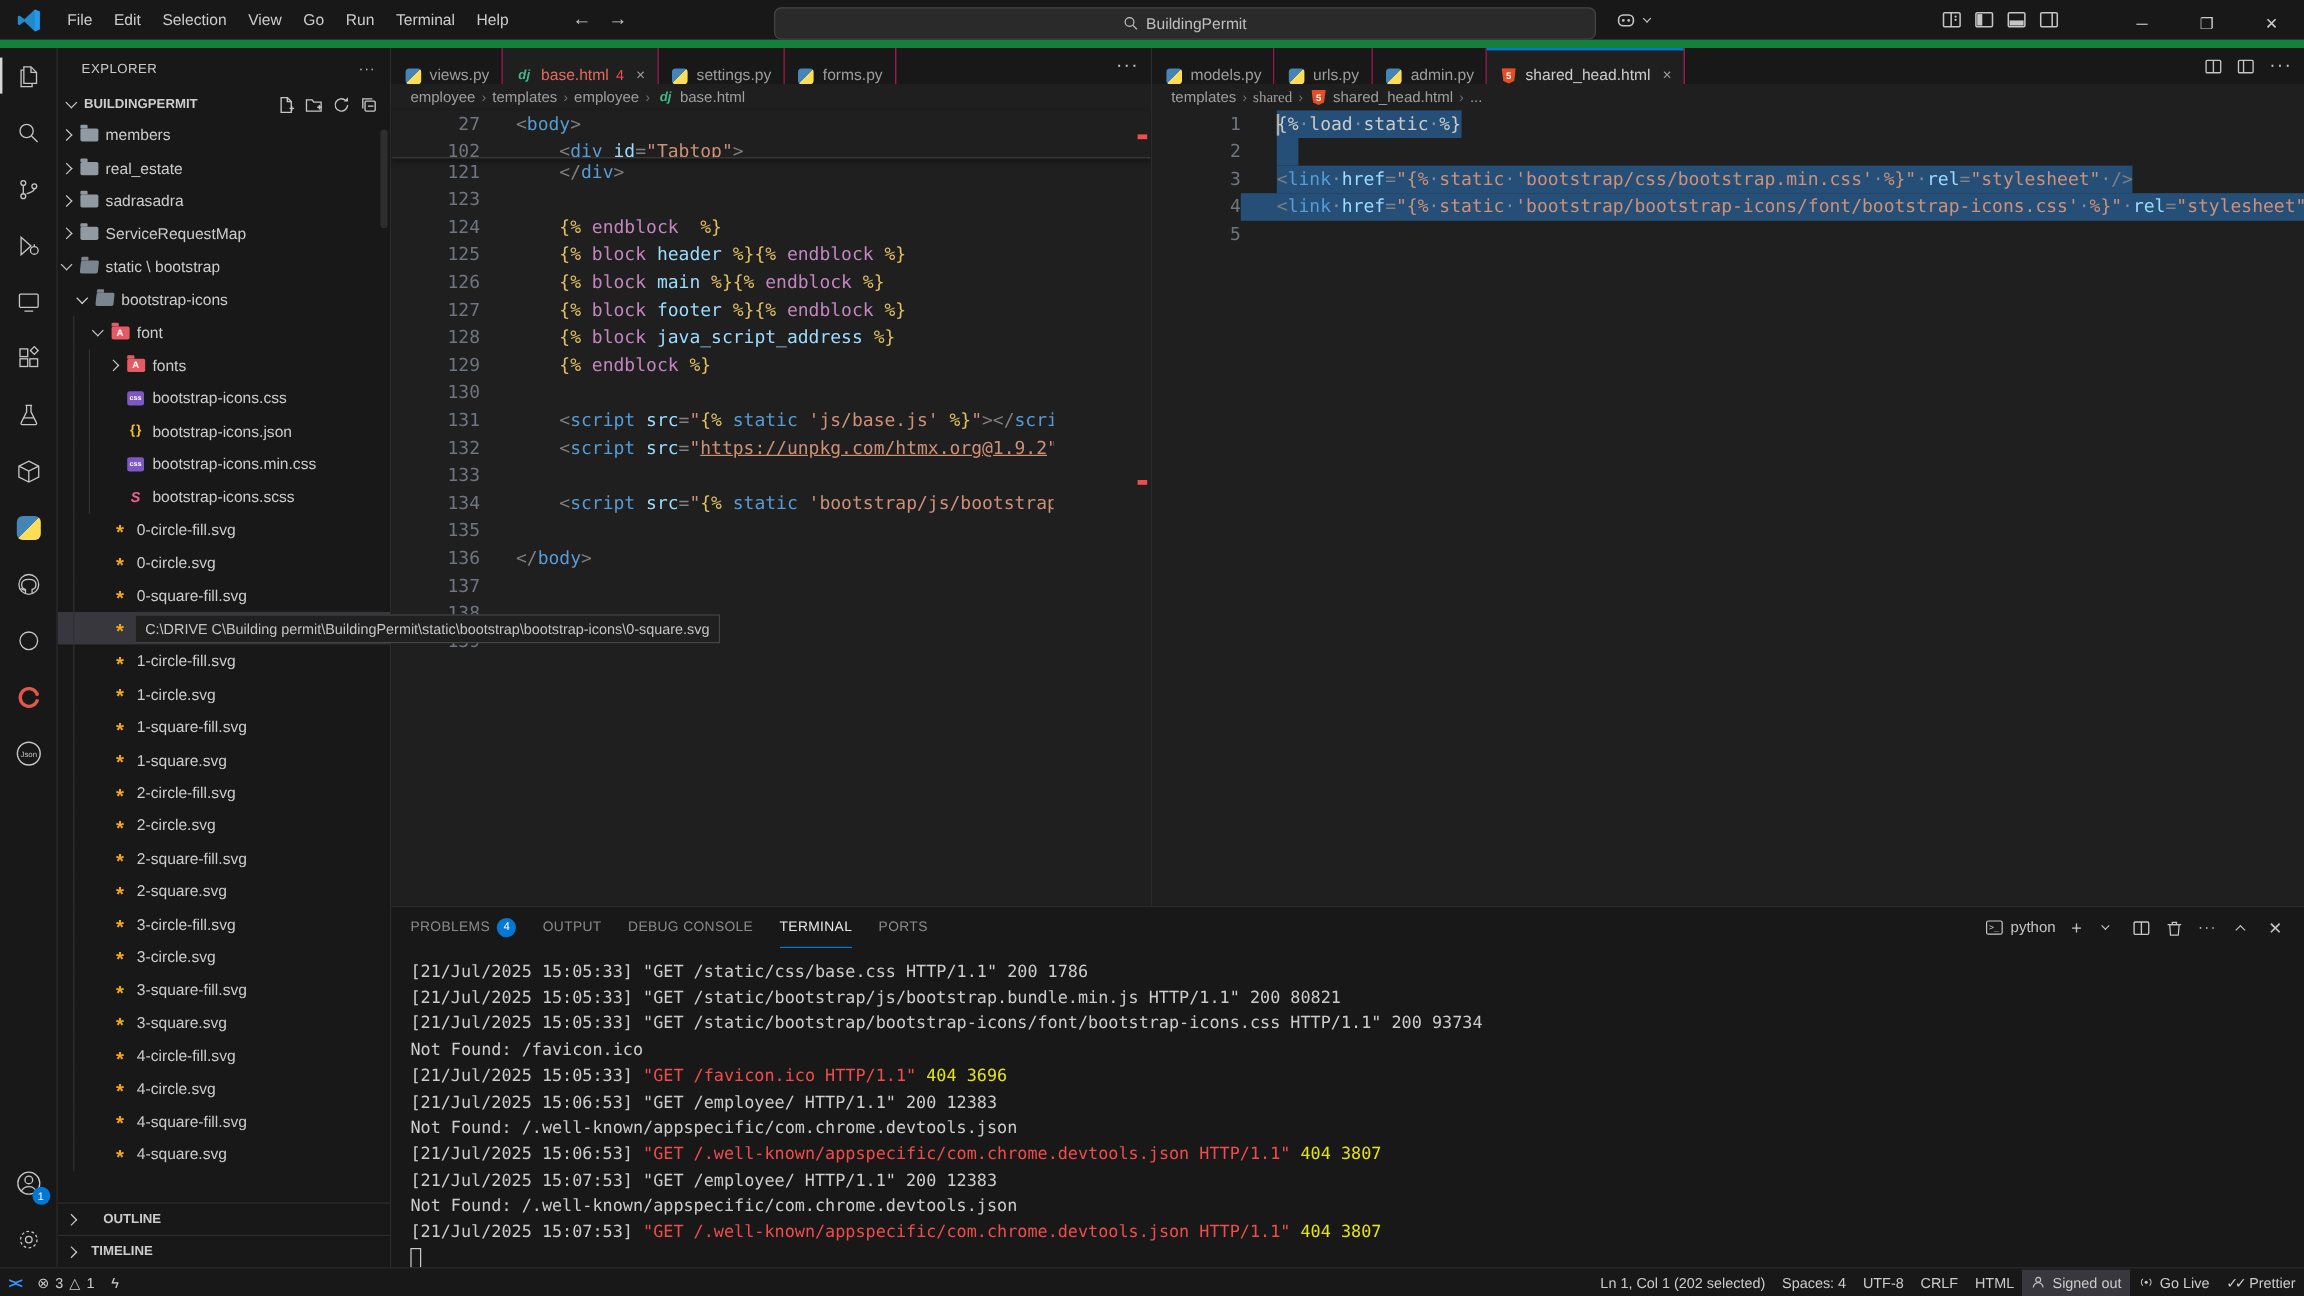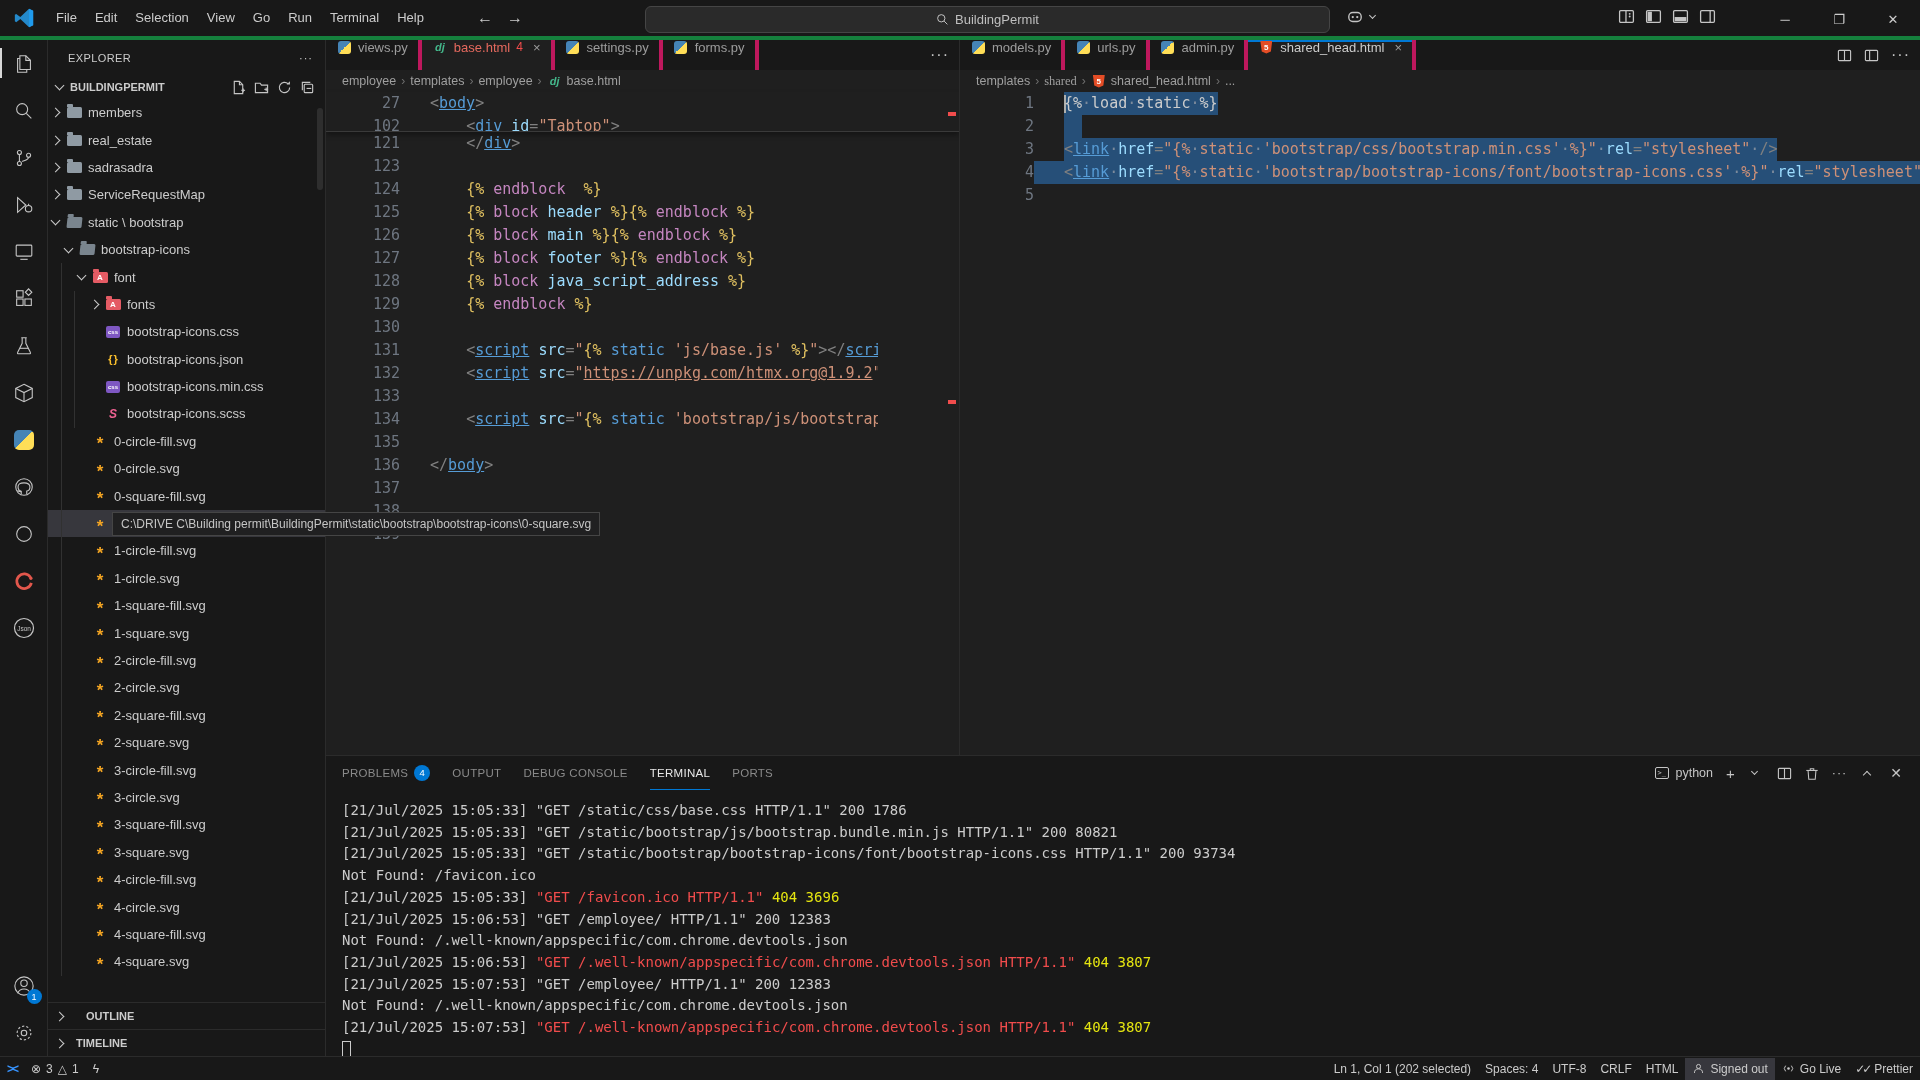--- a/index.html
+++ b/index.html
@@ -2,21 +2,21 @@
 <html><head>
 <meta charset="utf-8">
 <style>
   * { margin:0; padding:0; box-sizing:border-box; }
   html,body { width:1920px; height:1080px; overflow:hidden; background:#1f1f1f;
               font-family:"Liberation Sans","DejaVu Sans",sans-serif; }
   .mono { font-family:"DejaVu Sans Mono","Liberation Mono",monospace; }
 
   
   #titlebar { position:absolute; left:0; top:0; width:1920px; height:40px; background:#181818;
-              border-bottom:4px solid #15803d; display:flex; align-items:center; z-index:50; }
+              border-bottom:7px solid #15803d; display:flex; align-items:center; z-index:50; }
   #vscode-logo { width:22px; height:22px; margin:0 12px 0 13px; }
   .menu-item { color:#cccccc; font-size:13px; padding:0 9px; height:26px; line-height:26px; border-radius:5px; cursor:default; }
   .nav-arrows { display:flex; gap:14px; margin-left:44px; color:#cccccc; font-size:16px; }
   #search-box { position:absolute; left:645px; top:6px; width:685px; height:27px; background:#2a2a2a;
                 border:1px solid #454545; border-radius:6px; color:#bfbfbf; font-size:13px;
                 display:flex; align-items:center; justify-content:center; gap:6px; }
   #copilot { position:absolute; left:1346px; top:8px; color:#c5c5c5; display:flex; align-items:center; gap:2px; }
   #layout-controls { position:absolute; left:1618px; top:8px; display:flex; gap:10px; color:#c5c5c5; }
   #window-controls { position:absolute; right:0; top:0; height:39px; display:flex; }
   .wc { width:54px; height:39px; display:flex; align-items:center; justify-content:center; color:#cccccc; font-size:13px; }
@@ -70,43 +70,43 @@
               clip-path:polygon(0 0,100% 0,88% 84%,50% 100%,12% 84%); }
   #sidebar-scrollbar { position:absolute; right:2px; top:68px; width:6px; height:82px; background:#4f4f4f66; border-radius:3px; }
   .bottom-section { height:27px; border-top:1px solid #2b2b2b; display:flex; align-items:center; font-size:11px; font-weight:700; padding-left:4px; }
   #bottom-sections { position:absolute; bottom:0; left:0; width:100%; }
   #tree-tooltip { position:absolute; left:112px; top:512px; height:24px; background:#202021; border:1px solid #454545;
                   color:#c5c5c5; font-size:12px; display:flex; align-items:center; padding:0 8px; z-index:60; white-space:nowrap; }
 
   
   #editor-area { position:absolute; left:326px; top:40px; width:1594px; height:715px; background:#1f1f1f; }
   .tabbar { position:absolute; top:0; height:30px; background:#181818; display:flex; width:100%; }
-  .tab { height:30px; display:flex; align-items:flex-start; padding:0 10px; gap:6px; font-size:13px; color:#9d9d9d;
-         background:#181818; border-right:4px solid #be185d; position:relative; flex:none; }
+  .tab { height:30px; display:flex; align-items:flex-end; padding:0 10px; gap:6px; font-size:13px; color:#9d9d9d;
+         background:#181818; border-right:1px solid #be185d; position:relative; flex:none; }
   .tab.active { background:#1f1f1f; color:#cccccc; }
   .tab.focused::before { content:""; position:absolute; left:0; top:0; right:0; height:1.5px; background:#0078d4; }
   .tab .close { font-size:13px; color:#9d9d9d; margin-left:4px; }
   .tab .badge-err { color:#f14c4c; font-size:12px; }
   .tab.error-label { color:#e5695e; }
   .tab-more { margin-left:auto; color:#c5c5c5; display:flex; align-items:center; padding-right:10px; gap:12px; }
   .breadcrumbs { position:absolute; top:30px; height:22px; display:flex; align-items:center; font-size:12.5px; color:#9f9f9f;
                  padding-left:16px; gap:5px; white-space:nowrap; }
   .bc-sep { color:#6e6e6e; font-size:12px; }
 
   .group { position:absolute; top:0; height:715px; overflow:hidden; }
   #group-left  { left:0; width:634px; border-right:1px solid #2b2b2b; }
   #group-right { left:634px; width:960px; }
 
   .code-pane { position:absolute; top:52px; left:0; right:0; bottom:0; font-size:15px; line-height:23px; }
   .code-line { height:23px; display:flex; white-space:pre; }
   .gutter { width:74px; flex:none; text-align:right; color:#6e7681; padding-right:0; }
   .gutter span { display:inline-block; width:58px; text-align:right; }
   .ltext { padding-left:30px; white-space:pre; }
   .clipL .ltext { max-width:478px; overflow:hidden; }
-  .tk-p { color:#808080; } .tk-tag { color:#569cd6;text-decoration:underline; } .tk-attr { color:#9cdcfe; } .tk-str { color:#ce9178; }
+  .tk-p { color:#808080; } .tk-tag { color:#569cd6; } .tk-attr { color:#9cdcfe; } .tk-str { color:#ce9178; }
   .tk-y { color:#e0c060; } .tk-kw { color:#c586c0; } .tk-b { color:#569cd6; } .tk-lb { color:#9cdcfe; }
   .tk-d { color:#cccccc; } .tk-ws { color:#7d8b9c; }
   .tk-link { color:#ce9178; text-decoration:underline; }
   #sticky { border-bottom:1px solid #3a3a3a; box-shadow:0 3px 5px rgba(0,0,0,.35); background:#1f1f1f; overflow:hidden; height:40px; }
   #sticky .code-line:last-child { height:17px; overflow:hidden; }
   .ruler-mark { position:absolute; width:8px; height:4px; background:#f14c4c; right:3px; z-index:5; }
   .selbox { background:#264f78; display:inline-block; }
   .cursor-bar { display:inline-block; width:1.5px; height:18px; background:#aeafad; vertical-align:middle; margin-right:-1.5px; }
 
   

